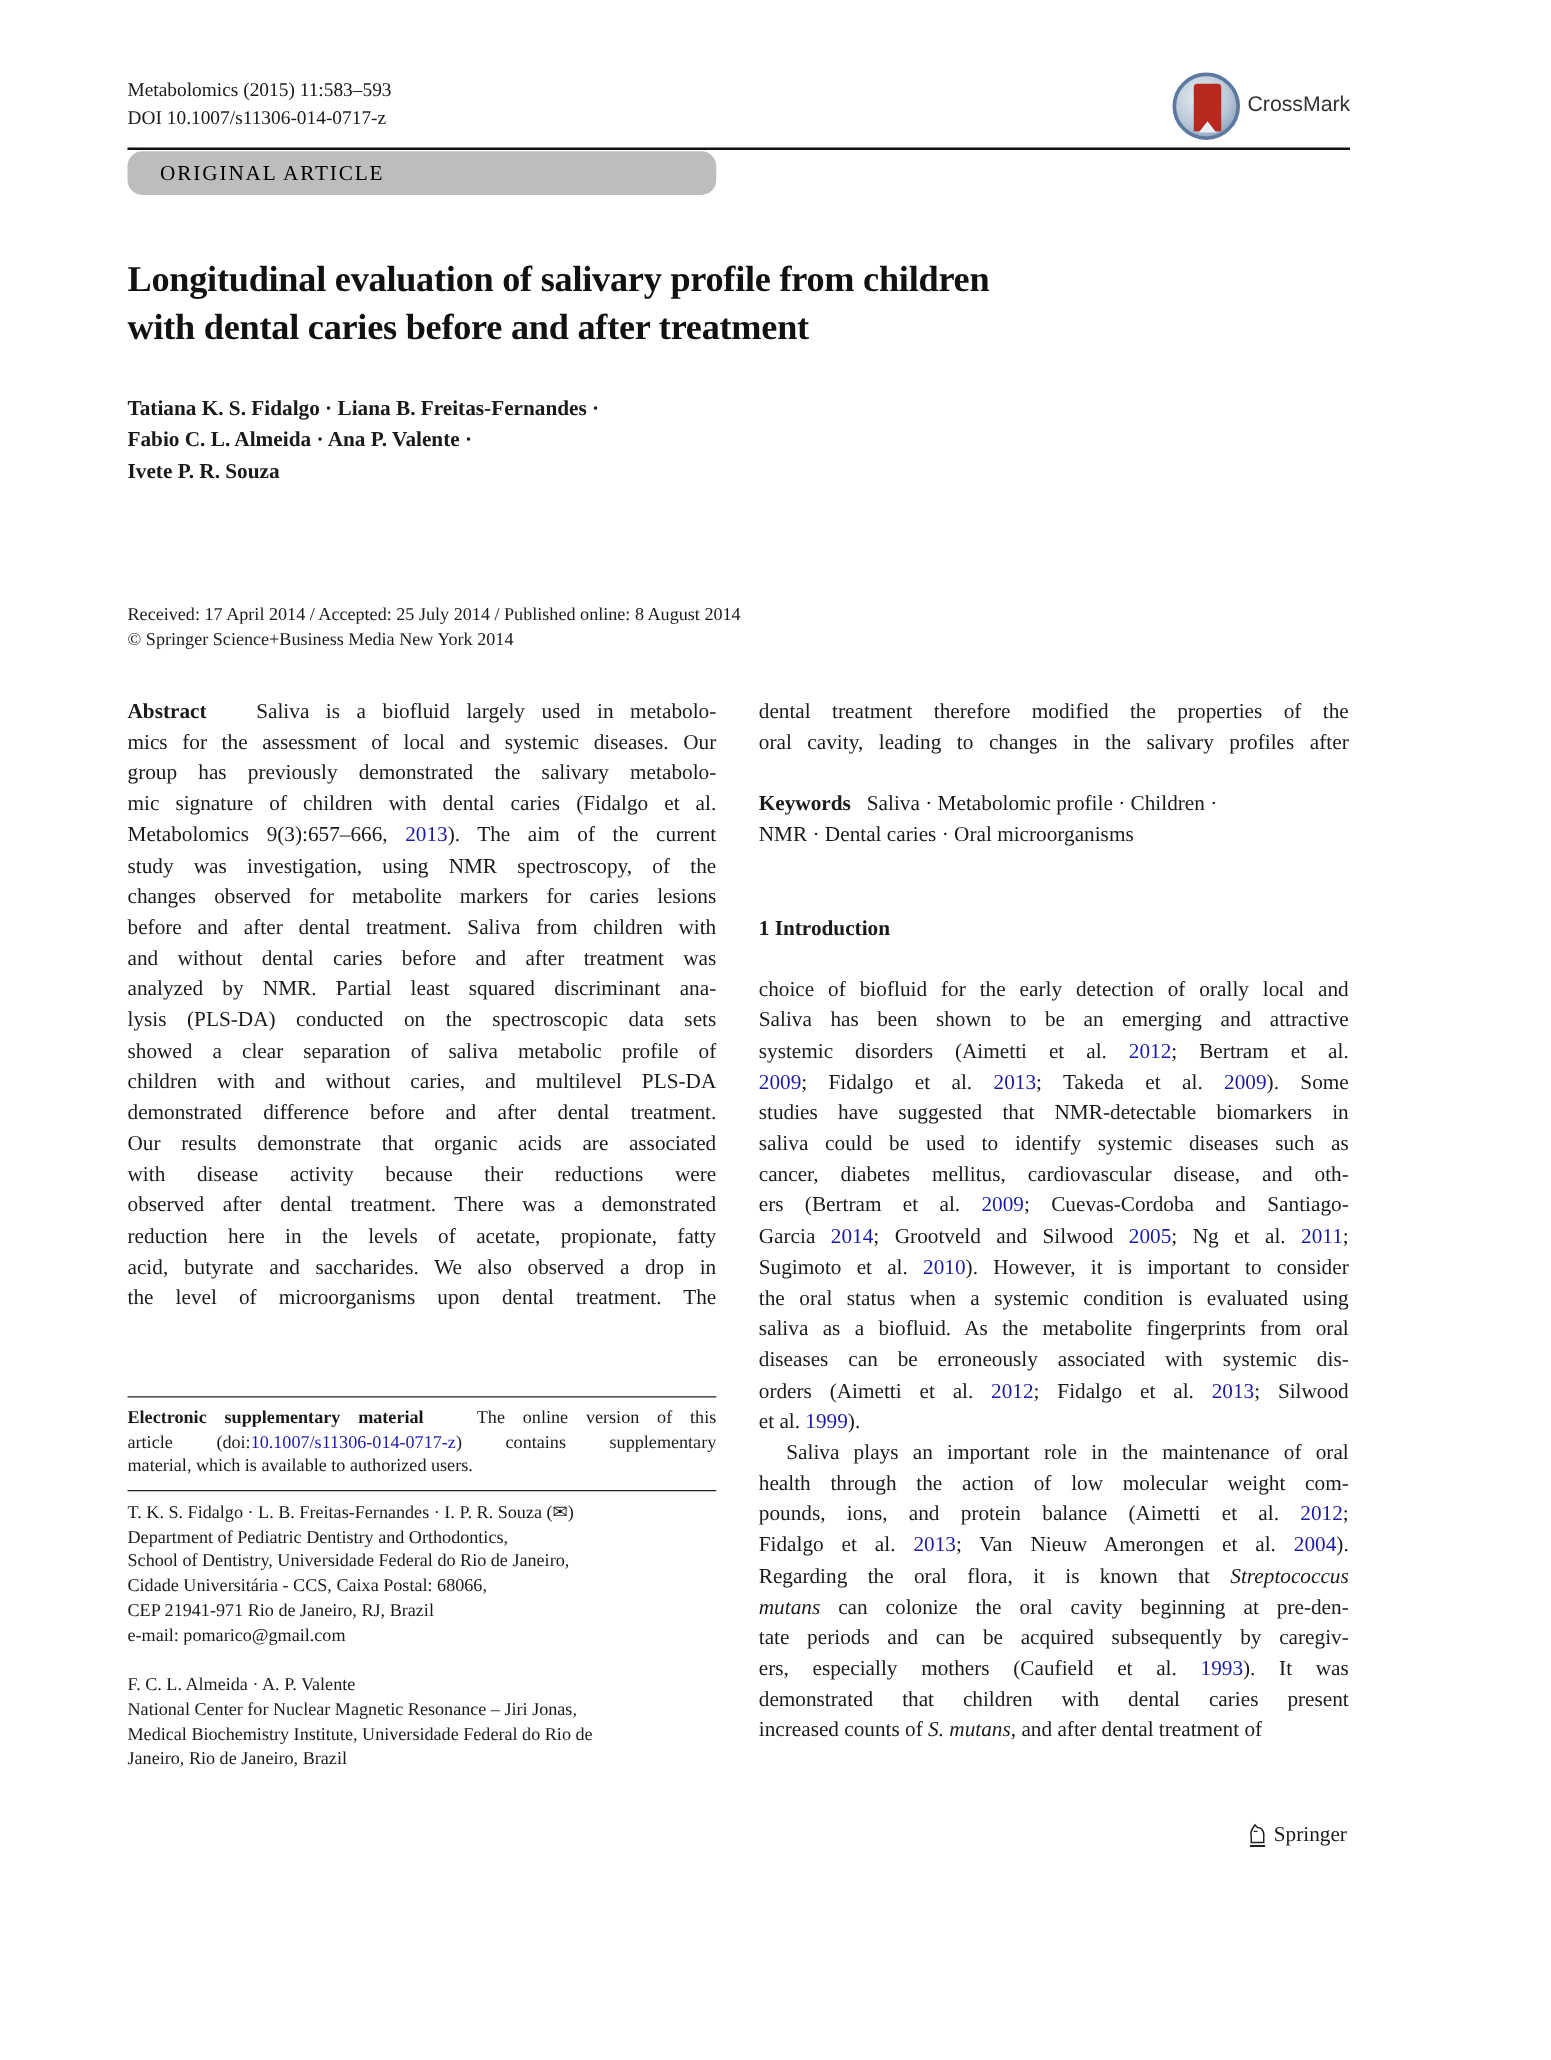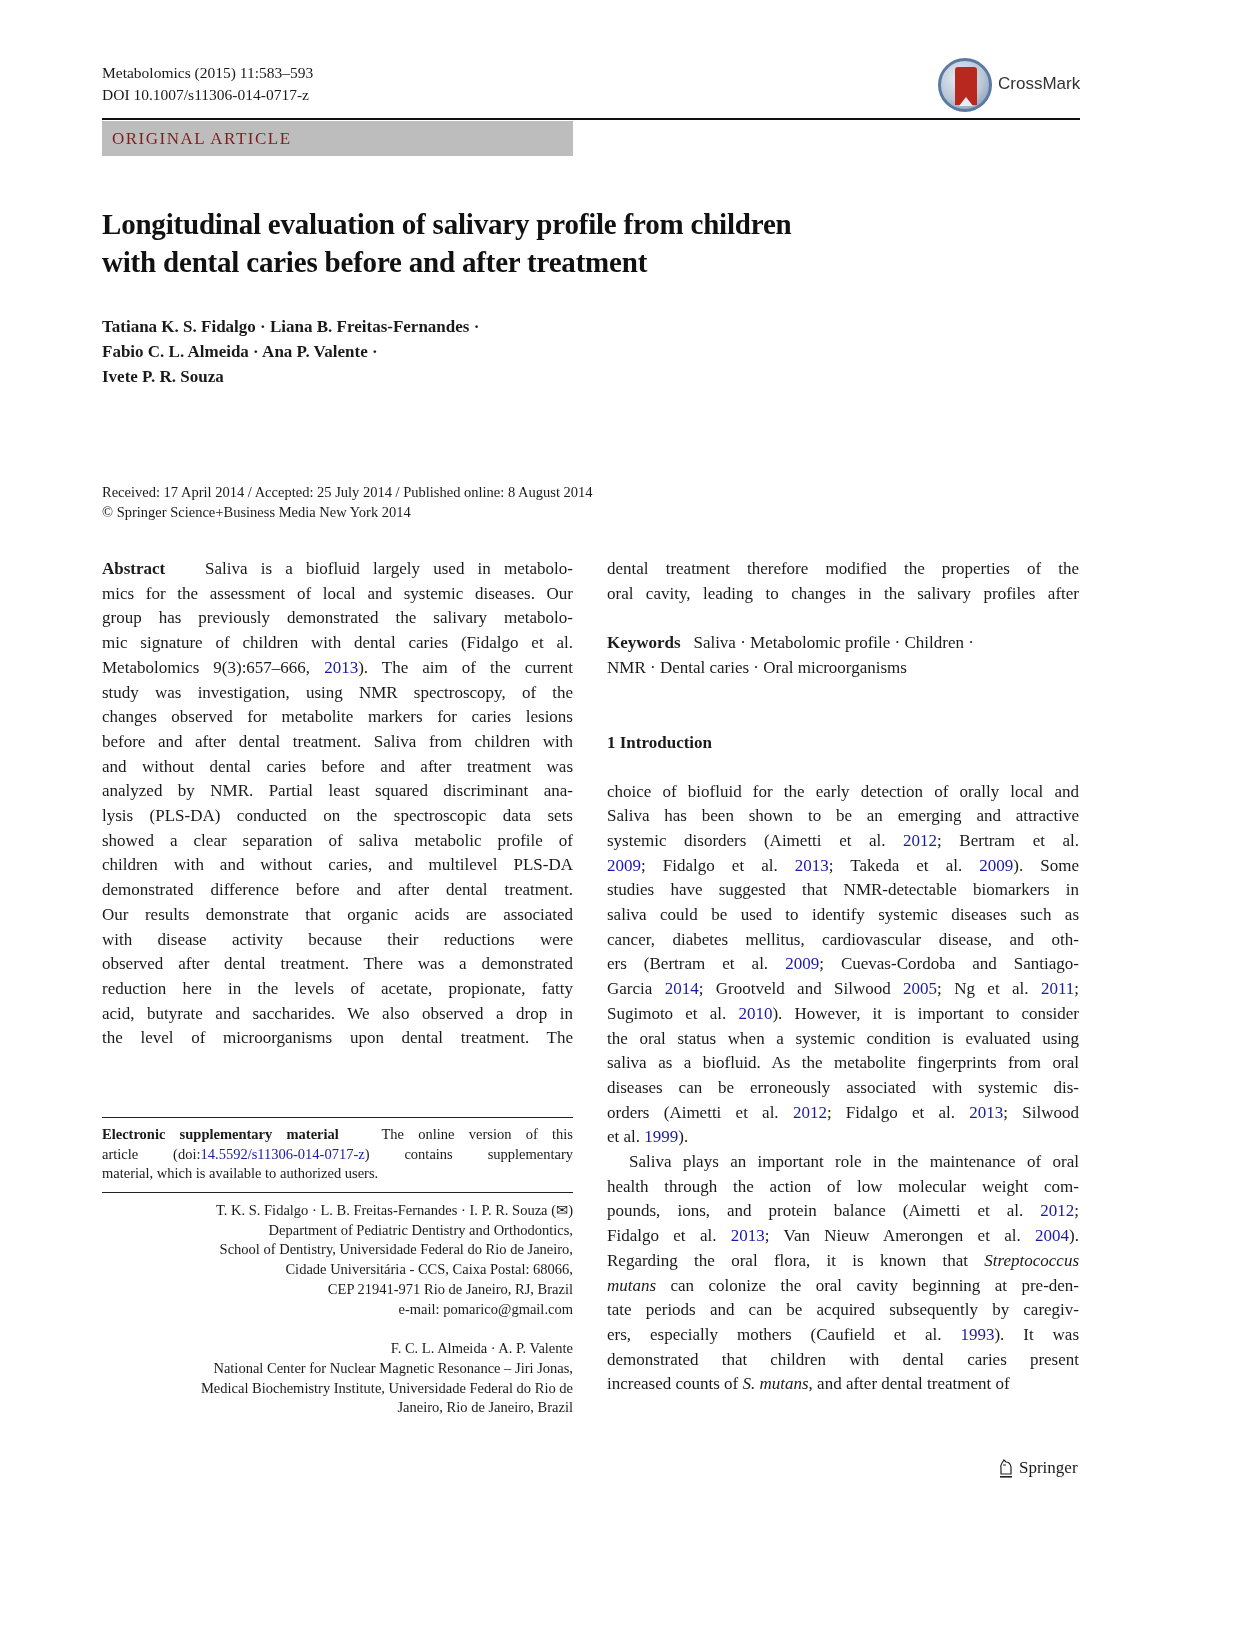--- a/index.html
+++ b/index.html
@@ -11,38 +11,38 @@
   .cm-circle { position:absolute; left:0; top:0; width:54px; height:54px; border-radius:50%;
                background:radial-gradient(circle at 40% 35%, #e8eef5 0%, #b9c7d6 55%, #6f8bab 100%);
                border:3px solid #5c7aa1; box-sizing:border-box; }
   .cm-ribbon { position:absolute; left:14px; top:6px; width:22px; height:38px; background:#b8281e;
                border-radius:3px 3px 0 0; }
   .cm-notch { position:absolute; left:18px; top:36px; width:0; height:0;
               border-left:7px solid transparent; border-right:7px solid transparent; border-bottom:9px solid #e8eef5; }
   .cm-text { position:absolute; left:60px; top:16px; font-family:"Liberation Sans", sans-serif; font-size:17px; color:#333; }
   .top-rule { left:102px; top:118px; width:978px; height:2px; background:#111; }
   .article-type { left:102px; top:121px; width:471px; height:35px; background:#bdbdbd;
-                  font-size:17px; letter-spacing:1.5px; line-height:35px; padding-left:10px; box-sizing:border-box; color:#7f1d1d; }
+                  font-size:17px; letter-spacing:1.5px; line-height:35px; padding-left:26px; box-sizing:border-box; color:#000000;border-radius:12px; }
   .title { left:102px; top:205px; width:860px; font-family:"Liberation Serif", serif; font-weight:bold;
            font-size:29px; line-height:38px; color:#111; letter-spacing:-0.2px; }
   .authors { left:102px; top:314px; font-weight:bold; font-size:17px; line-height:25px; }
   .dates { left:102px; top:482px; font-size:14.5px; line-height:20px; }
   .col { font-size:17px; line-height:24.7px; text-align:justify; }
   .col .ln { display:block; text-align:justify; text-align-last:justify; white-space:nowrap; }
   .col .ln.last { text-align-last:left; }
   .left-col { left:102px; top:557px; width:471px; }
   .right-col { left:607px; top:557px; width:472px; }
   .b { font-weight:bold; }
   .i { font-style:italic;margin-top:22px; }
   .lnk { color:#1a1aa6; }
   .rule { height:1px; background:#222; }
   .esm { left:102px; top:1125px; width:471px; font-size:14.5px; line-height:19.5px; }
   .esm .ln { display:block; white-space:nowrap; text-align:justify; text-align-last:justify; }
   .esm .ln.last { text-align-last:left; }
-  .affil { left:102px; top:1201px; width:471px; font-size:14.5px; line-height:19.7px;text-align:right; }
+  .affil { left:102px; top:1201px; width:471px; font-size:14.5px; line-height:19.7px; }
   .affil .ln { display:block; white-space:nowrap; }
   .section-head { font-weight:bold; }
   .springer { left:997px; top:1457px; font-size:17px; display:flex; align-items:center; gap:4px;justify-content:center; }
   .horse { width:18px; height:22px; }
 </style>
 </head>
 <body>
 
 <div class="abs journal">
   <div>Metabolomics (2015) 11:583–593</div>
@@ -95,21 +95,21 @@
   <span class="ln">with disease activity because their reductions were</span>
   <span class="ln">observed after dental treatment. There was a demonstrated</span>
   <span class="ln">reduction here in the levels of acetate, propionate, fatty</span>
   <span class="ln">acid, butyrate and saccharides. We also observed a drop in</span>
   <span class="ln">the level of microorganisms upon dental treatment. The</span>
 </div>
 
 <div class="abs rule" style="left:102px; top:1117px; width:471px;"></div>
 <div class="abs esm">
   <span class="ln"><span class="b">Electronic supplementary material</span>&nbsp;&nbsp; <span>The online version of this</span></span>
-  <span class="ln"><span>article (doi:</span><span class="lnk">14.5592/s11306-014-0717-z</span><span>) contains supplementary</span></span>
+  <span class="ln"><span>article (doi:</span><span class="lnk">10.1007/s11306-014-0717-z</span><span>) contains supplementary</span></span>
   <span class="ln last">material, which is available to authorized users.</span>
 </div>
 <div class="abs rule" style="left:102px; top:1192px; width:471px;"></div>
 
 <div class="abs affil">
   <div>
     <span class="ln">T. K. S. Fidalgo · L. B. Freitas-Fernandes · I. P. R. Souza (✉)</span>
     <span class="ln">Department of Pediatric Dentistry and Orthodontics,</span>
     <span class="ln">School of Dentistry, Universidade Federal do Rio de Janeiro,</span>
     <span class="ln">Cidade Universitária - CCS, Caixa Postal: 68066,</span>

